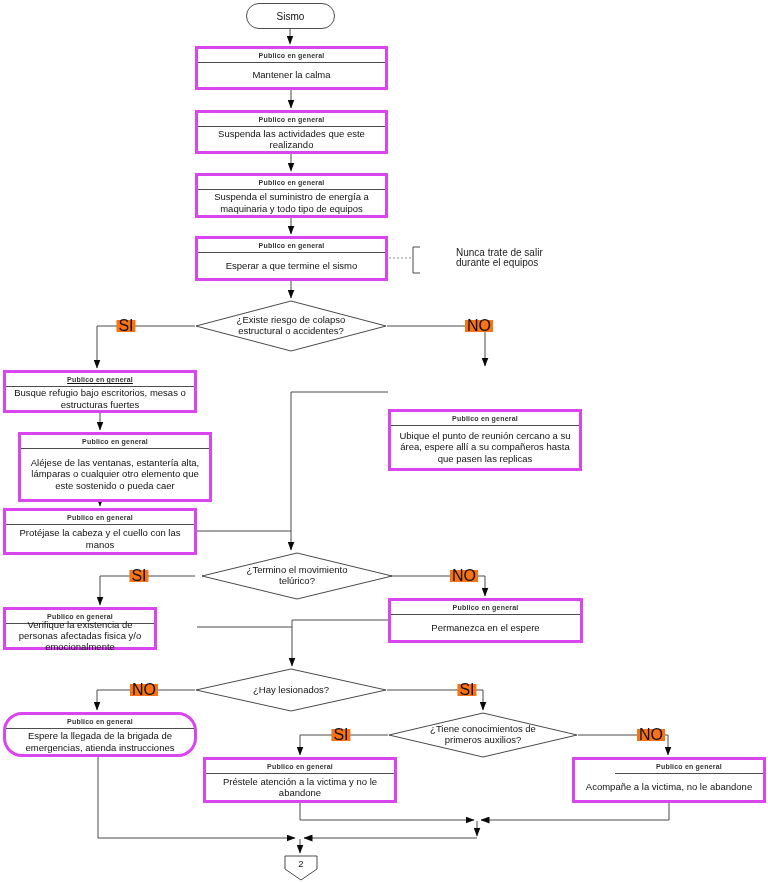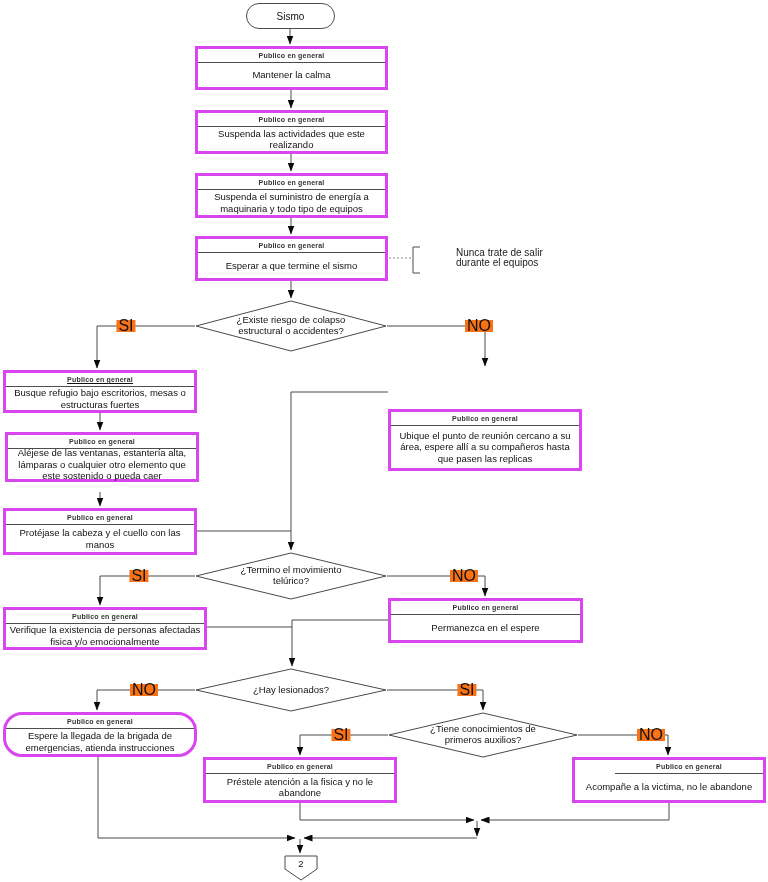--- a/index.html
+++ b/index.html
@@ -125,45 +125,45 @@
     <div class="dtext" style="padding:0 24px;">¿Existe riesgo de colapso estructural o accidentes?</div>
   </div>
   <span class="branch" style="left:114px;top:320px;">SI</span>
   <span class="branch" style="left:467px;top:320px;">NO</span>
 
   <div class="node process" style="left:3px;top:370px;width:194px;height:43px;text-decoration:underline;">
     <div class="hdr">Publico en general</div>
     <div class="bod">Busque refugio bajo escritorios, mesas o estructuras fuertes</div>
   </div>
 
-  <div class="node process" style="left:5px;top:432px;width:194px;height:50px;">
+  <div class="node process" style="left:18px;top:432px;width:194px;height:70px;">
     <div class="hdr">Publico en general</div>
     <div class="bod">Aléjese de las ventanas, estantería alta, lámparas o cualquier otro elemento que este sostenido o pueda caer</div>
   </div>
 
   <div class="node process" style="left:3px;top:508px;width:194px;height:47px;">
     <div class="hdr">Publico en general</div>
     <div class="bod">Protéjase la cabeza y el cuello con las manos</div>
   </div>
 
   <div class="node process" style="left:388px;top:368px;width:194px;height:62px;margin-top:41px;">
     <div class="hdr">Publico en general</div>
     <div class="bod">Ubique el punto de reunión cercano a su área, espere allí a su compañeros hasta que pasen las replicas</div>
   </div>
 
-  <div class="node decision" style="left:195px;top:552px;width:192px;height:48px;">
+  <div class="node decision" style="left:201px;top:552px;width:192px;height:48px;">
     <svg width="192" height="48">
       <polygon points="96,1 191,24 96,47 1,24" fill="#ffffff" stroke="#4a4a4a" stroke-width="1"></polygon>
     </svg>
     <div class="dtext" style="padding:0 32px;">¿Termino el movimiento telúrico?</div>
   </div>
   <span class="branch" style="left:127px;top:570px;">SI</span>
   <span class="branch" style="left:452px;top:570px;">NO</span>
 
-  <div class="node process" style="left:3px;top:607px;width:204px;height:43px;">
+  <div class="node process" style="left:3px;top:607px;width:154px;height:43px;">
     <div class="hdr">Publico en general</div>
     <div class="bod">Verifique la existencia de personas afectadas fisica y/o emocionalmente</div>
   </div>
 
   <div class="node process" style="left:388px;top:598px;width:195px;height:45px;">
     <div class="hdr">Publico en general</div>
     <div class="bod">Permanezca en el espere</div>
   </div>
 
   <div class="node decision" style="left:195px;top:668px;width:192px;height:44px;">
@@ -184,21 +184,21 @@
     <svg width="190" height="46">
       <polygon points="95,1 189,23 95,45 1,23" fill="#ffffff" stroke="#4a4a4a" stroke-width="1"></polygon>
     </svg>
     <div class="dtext" style="padding:0 28px;">¿Tiene conocimientos de primeros auxilios?</div>
   </div>
   <span class="branch" style="left:329px;top:729px;">SI</span>
   <span class="branch" style="left:639px;top:729px;">NO</span>
 
   <div class="node process" style="left:203px;top:757px;width:194px;height:46px;">
     <div class="hdr">Publico en general</div>
-    <div class="bod">Préstele atención a la fisica y no le abandone</div>
+    <div class="bod">Préstele atención a la victima y no le abandone</div>
   </div>
 
   <div class="node process" style="left:572px;top:757px;width:194px;height:46px;padding-left:40px;">
     <div class="hdr">Publico en general</div>
     <div class="bod">Acompañe a la victima, no le abandone</div>
   </div>
 
   <div class="node offpage" style="left:284px;top:855px;width:34px;height:26px;">
     <svg width="34" height="26">
       <polygon points="1,1 33,1 33,14 17,25 1,14" fill="#ffffff" stroke="#4a4a4a" stroke-width="1"></polygon>

